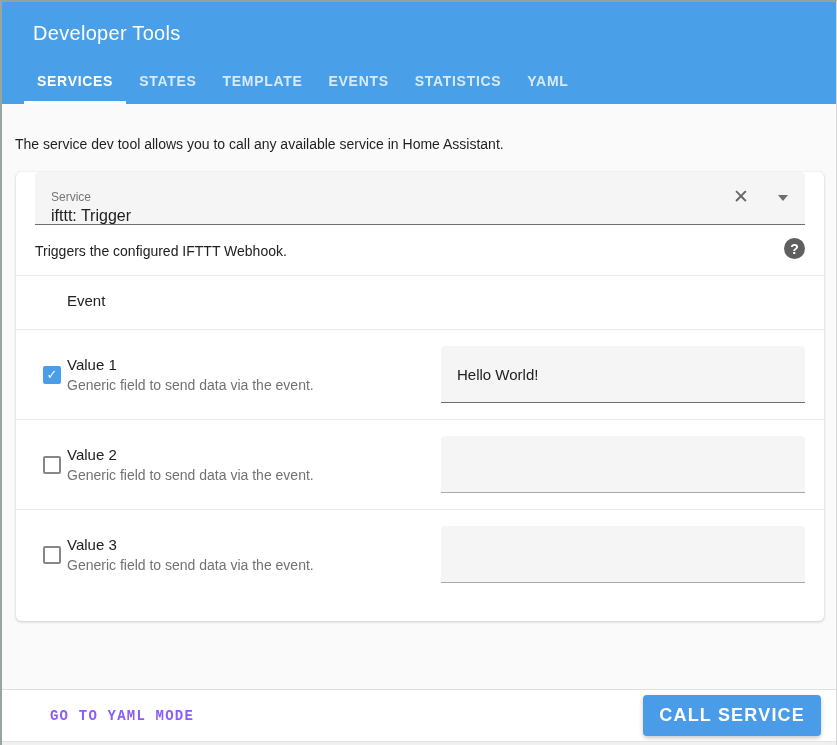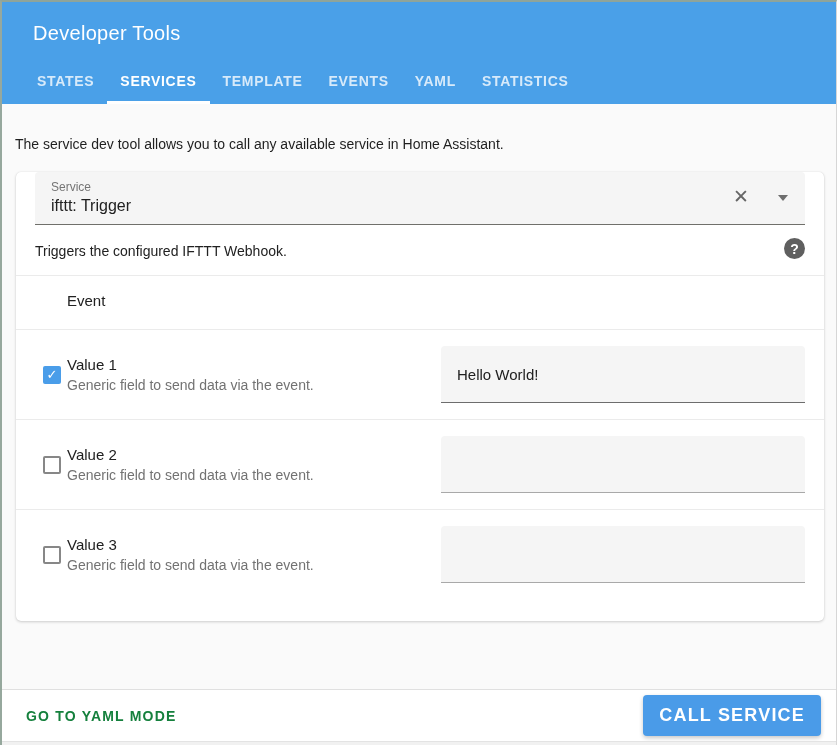--- a/index.html
+++ b/index.html
@@ -62,21 +62,21 @@
   .service-picker {
     position: relative;
     margin: 20px 19px 0 19px;
     height: 53px;
     background: #f5f5f5;
     border-bottom: 1px solid #70706b;
     border-radius: 4px 4px 0 0;
     padding: 8px 16px 0 16px;
     cursor: pointer;
   }
-  .service-picker .picker-label { font-size: 12px; color: #757575; }
+  .service-picker .picker-label { font-size: 12px; color: #757575; margin-top: 10px; }
   .service-picker .picker-value { font-size: 16px; color: #212121; margin-top: 3px; }
   .clear-icon {
     position: absolute; right: 51px; top: 12px;
     font-size: 19px; color: #666666; line-height: 26px;
     width: 26px; text-align: center; cursor: pointer;
   }
   .caret-icon {
     position: absolute; right: 17px; top: 23px;
     width: 0; height: 0;
     border-left: 5px solid transparent; border-right: 5px solid transparent;
@@ -131,46 +131,46 @@
 
   
   .footer {
     flex: 0 0 auto; height: 52px;
     background: #ffffff;
     border-top: 1px solid #e0e0e0;
     display: flex; align-items: center; justify-content: space-between;
     padding: 0 15px 0 24px;
   }
   .yaml-link {
-    color: #15803d; font-size: 14px; font-weight: 700; letter-spacing: 1.2px;
-    background: none; border: none; font-family: Liberation Sans, sans-serif; cursor: pointer;
+    color: #8b5cf6; font-size: 14px; font-weight: 700; letter-spacing: 1.2px;
+    background: none; border: none; font-family: Liberation Mono, monospace; cursor: pointer; margin-left: 24px;
   }
   .call-btn {
     background: #4a9be8; color: #ffffff;
     border: none; border-radius: 4px;
     font-family: inherit; font-size: 18px; font-weight: 700; letter-spacing: 1.2px;
     padding: 10px 16px; cursor: pointer;
     box-shadow: 0 2px 4px rgba(0,0,0,.22);
   }
   .bottom-strip { flex: 0 0 auto; height: 4px; background: #f1f1f1; border-top: 1px solid #e3e3e3; }
 </style>
 </head>
 <body>
 
 <div class="screen">
 
   <header class="app-header">
     <div class="page-title">Developer Tools</div>
     <nav class="tab-bar">
+      <div class="tab active">SERVICES</div>
       <div class="tab">STATES</div>
-      <div class="tab active">SERVICES</div>
       <div class="tab">TEMPLATE</div>
       <div class="tab">EVENTS</div>
+      <div class="tab">STATISTICS</div>
       <div class="tab">YAML</div>
-      <div class="tab">STATISTICS</div>
     </nav>
   </header>
 
   <main class="main">
     <p class="intro">The service dev tool allows you to call any available service in Home Assistant.</p>
 
     <section class="card">
 
       <div class="service-picker">
         <div class="picker-label">Service</div>

